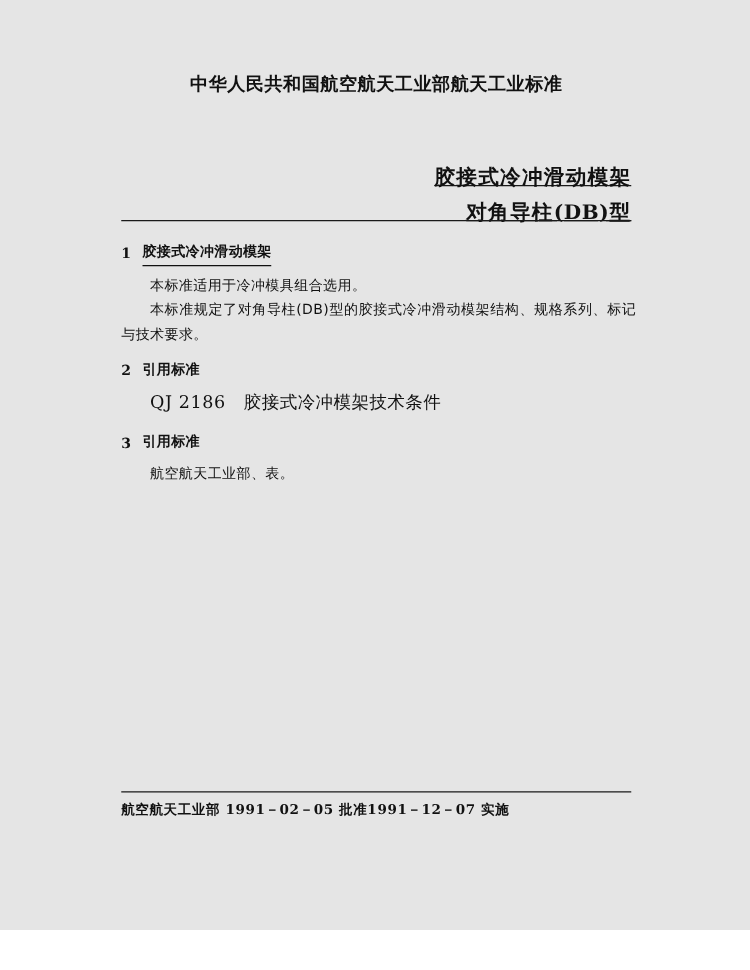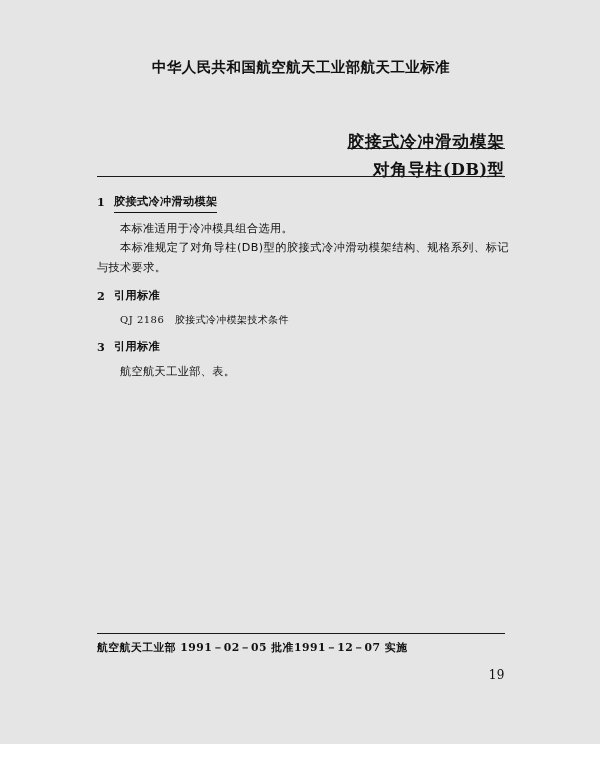--- a/index.html
+++ b/index.html
@@ -116,21 +116,21 @@
     font-size: 11.2px;
     color: #111;
     line-height: 1.74;
     letter-spacing: 0.35px;
     text-align: justify;
   }
   .para.indent { text-indent: 23px; }
   .gap-sm { height: 6px; }
   .gap-md { height: 11px; }
   .ref-item {
-    font-size: 10px;
+    font-size: 14px;
     color: #111;
     line-height: 1.7;
     letter-spacing: 0.35px;
     padding-left: 23px;
   }
   .ref-item .code {
     font-family: "DejaVu Serif", "Liberation Serif", serif;
     letter-spacing: 0.5px;
   }
 
@@ -213,15 +213,14 @@
     <div class="para indent">航空航天工业部、表。</div>
   </div>
 
   <div class="rule rule-bottom"></div>
 
   <div class="footer">
     <span class="dateish">航空航天工业部 1991－02－05 批准</span>
     <span class="dateish">1991－12－07 实施</span>
   </div>
 
-  <div class="page-number">19</div>
 
 </div>
 
 </body></html>

